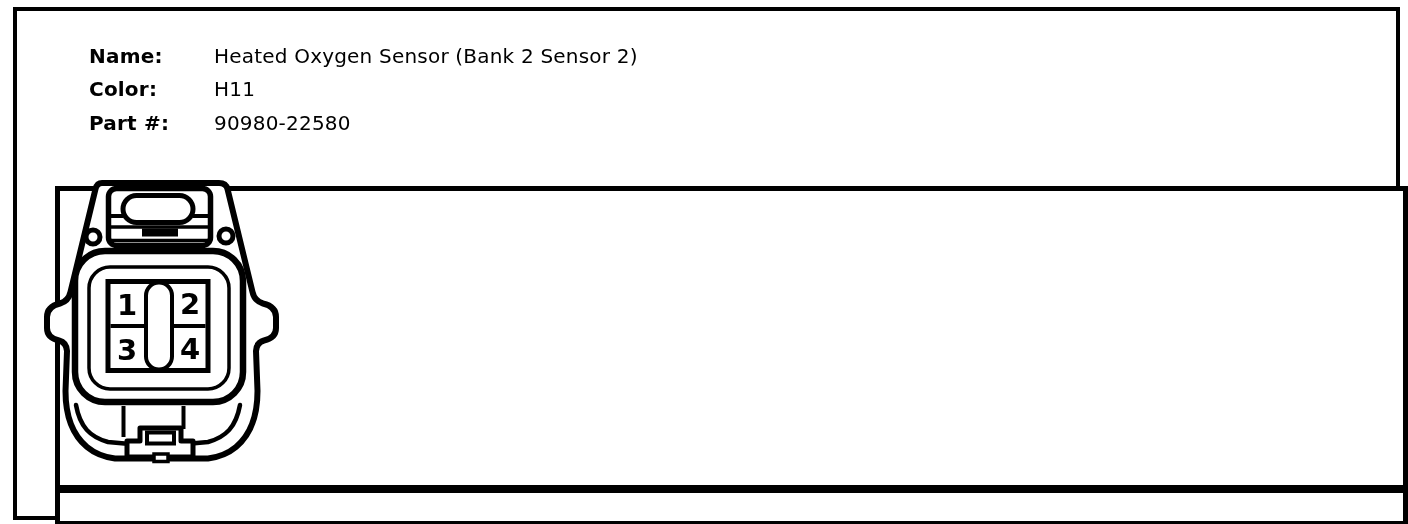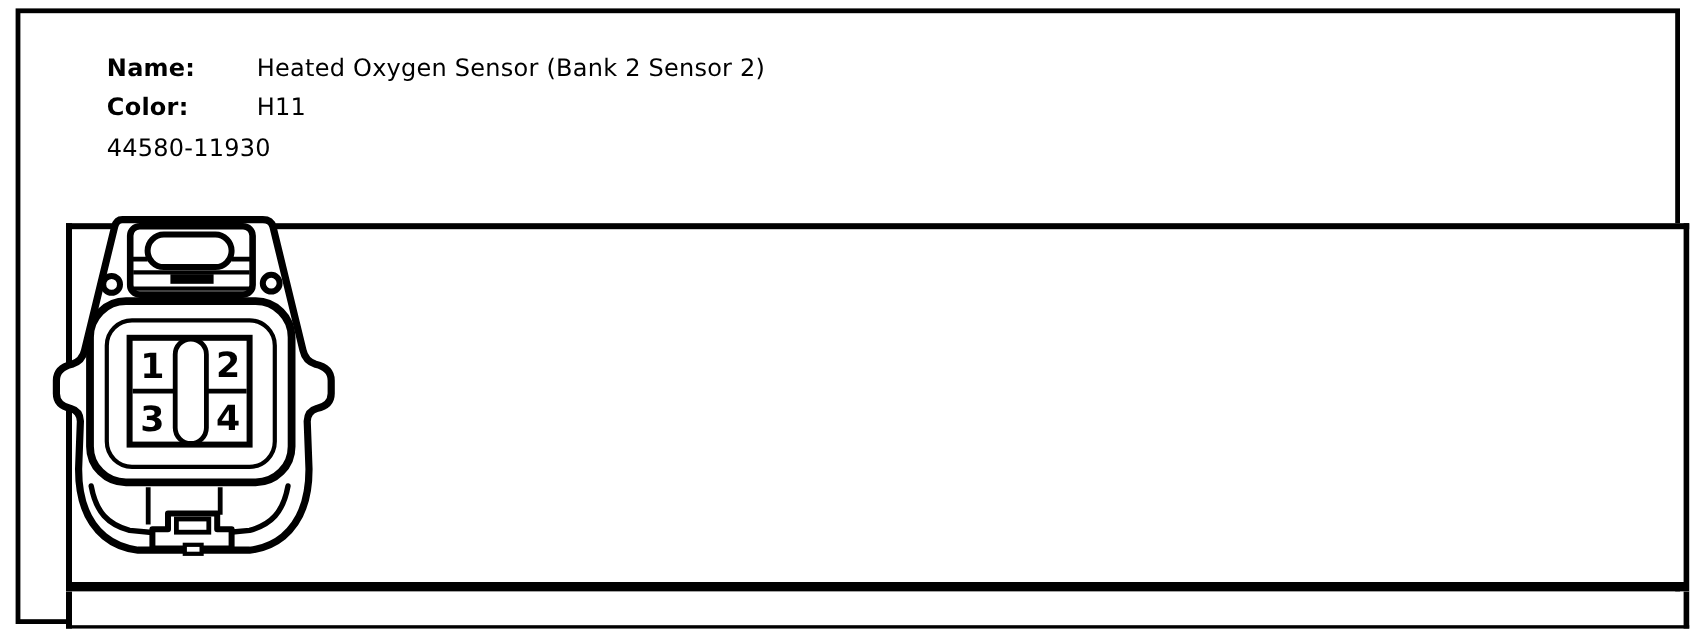--- a/index.html
+++ b/index.html
@@ -32,21 +32,22 @@
     <div class="info">
       <div class="info-row">
         <span class="info-label">Name:</span>
         <span class="info-value">Heated Oxygen Sensor (Bank 2 Sensor 2)</span>
       </div>
       <div class="info-row">
         <span class="info-label">Color:</span>
         <span class="info-value">H11</span>
       </div>
       <div class="info-row">
-        <span class="info-value">44580-11930</span>
+        <span class="info-label">Part #:</span>
+        <span class="info-value">90980-22580</span>
       </div>
     </div>
 
     <div class="diagram-box"></div>
     <div class="row-divider"></div>
     <div class="bottom-row"></div>
   </div>
 
   <svg class="connector-svg" viewBox="0 0 250 300">
 

